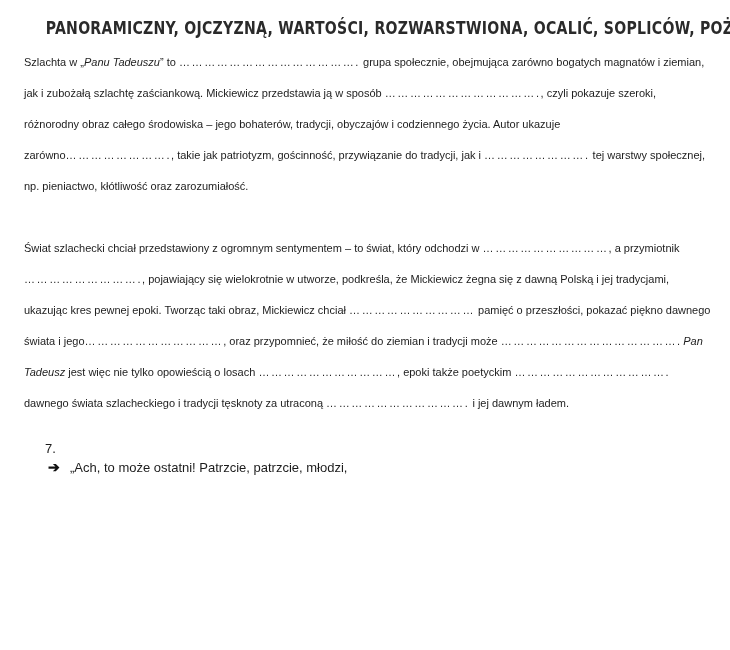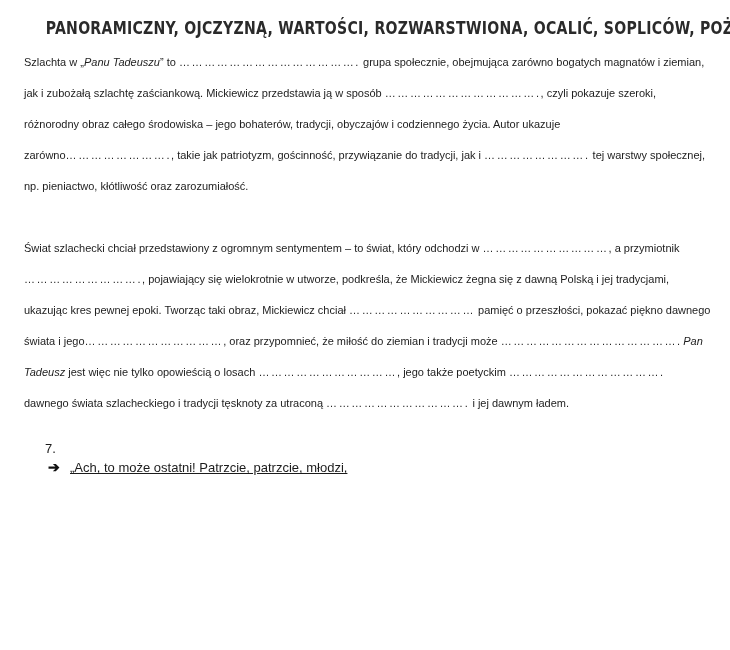--- a/index.html
+++ b/index.html
@@ -105,21 +105,20 @@
   .quote-arrow {
     position: absolute;
     left: 0;
     top: -1px;
     font-size: 14px;
     font-weight: 700;
     color: #111111;
   }
   .quote-line {
     display: block;
-    text-decoration: underline;
   }
 
   .spacer-7  { height: 20px; }
   .spacer-q1 { height: 19px; }
   .spacer-q2 { height: 21px; }
   .spacer-top { height: 9px; }
 </style>
 </head>
 <body>
 
@@ -137,21 +136,21 @@
       <span>bohaterów, tradycji, obyczajów i codziennego życia. Autor ukazuje zarówno</span><span class="leader">…………………….</span><span>, takie jak</span>
       <span>patriotyzm, gościnność, przywiązanie do tradycji, jak i </span><span class="leader">…………………….</span><span> tej warstwy społecznej, np.</span>
       <span>pieniactwo, kłótliwość oraz zarozumiałość.</span></p>
 
     <p class="para"><span>Świat szlachecki chciał przedstawiony z ogromnym sentymentem – to świat, który odchodzi w</span>
       <span class="leader">…………………………</span><span>, a przymiotnik </span><span class="leader">……………………….</span><span>, pojawiający się wielokrotnie w utworze,</span>
       <span>podkreśla, że Mickiewicz żegna się z dawną Polską i jej tradycjami, ukazując kres pewnej epoki.</span>
       <span>Tworząc taki obraz, Mickiewicz chciał </span><span class="leader">…………………………</span><span> pamięć o przeszłości, pokazać piękno dawnego</span>
       <span>świata i jego</span><span class="leader">……………………………</span><span>, oraz przypomnieć, że miłość do ziemian i tradycji może</span>
       <span class="leader">……………………………………</span><span>. </span><span class="it">Pan Tadeusz</span><span> jest więc nie tylko opowieścią o losach</span>
-      <span class="leader">……………………………</span><span>, jego także poetyckim </span><span class="leader">……………………………….</span><span> dawnego świata szlacheckiego i</span>
+      <span class="leader">……………………………</span><span>, epoki także poetyckim </span><span class="leader">……………………………….</span><span> dawnego świata szlacheckiego i</span>
       <span>tradycji tęsknoty za utraconą </span><span class="leader">…………………………….</span><span> i jej dawnym ładem.</span></p>
 
   </div>
 
   <div class="spacer-7"></div>
 
   <ol class="task-list">
     <li class="task-item">
       <span class="task-num">7.</span>
     </li>

